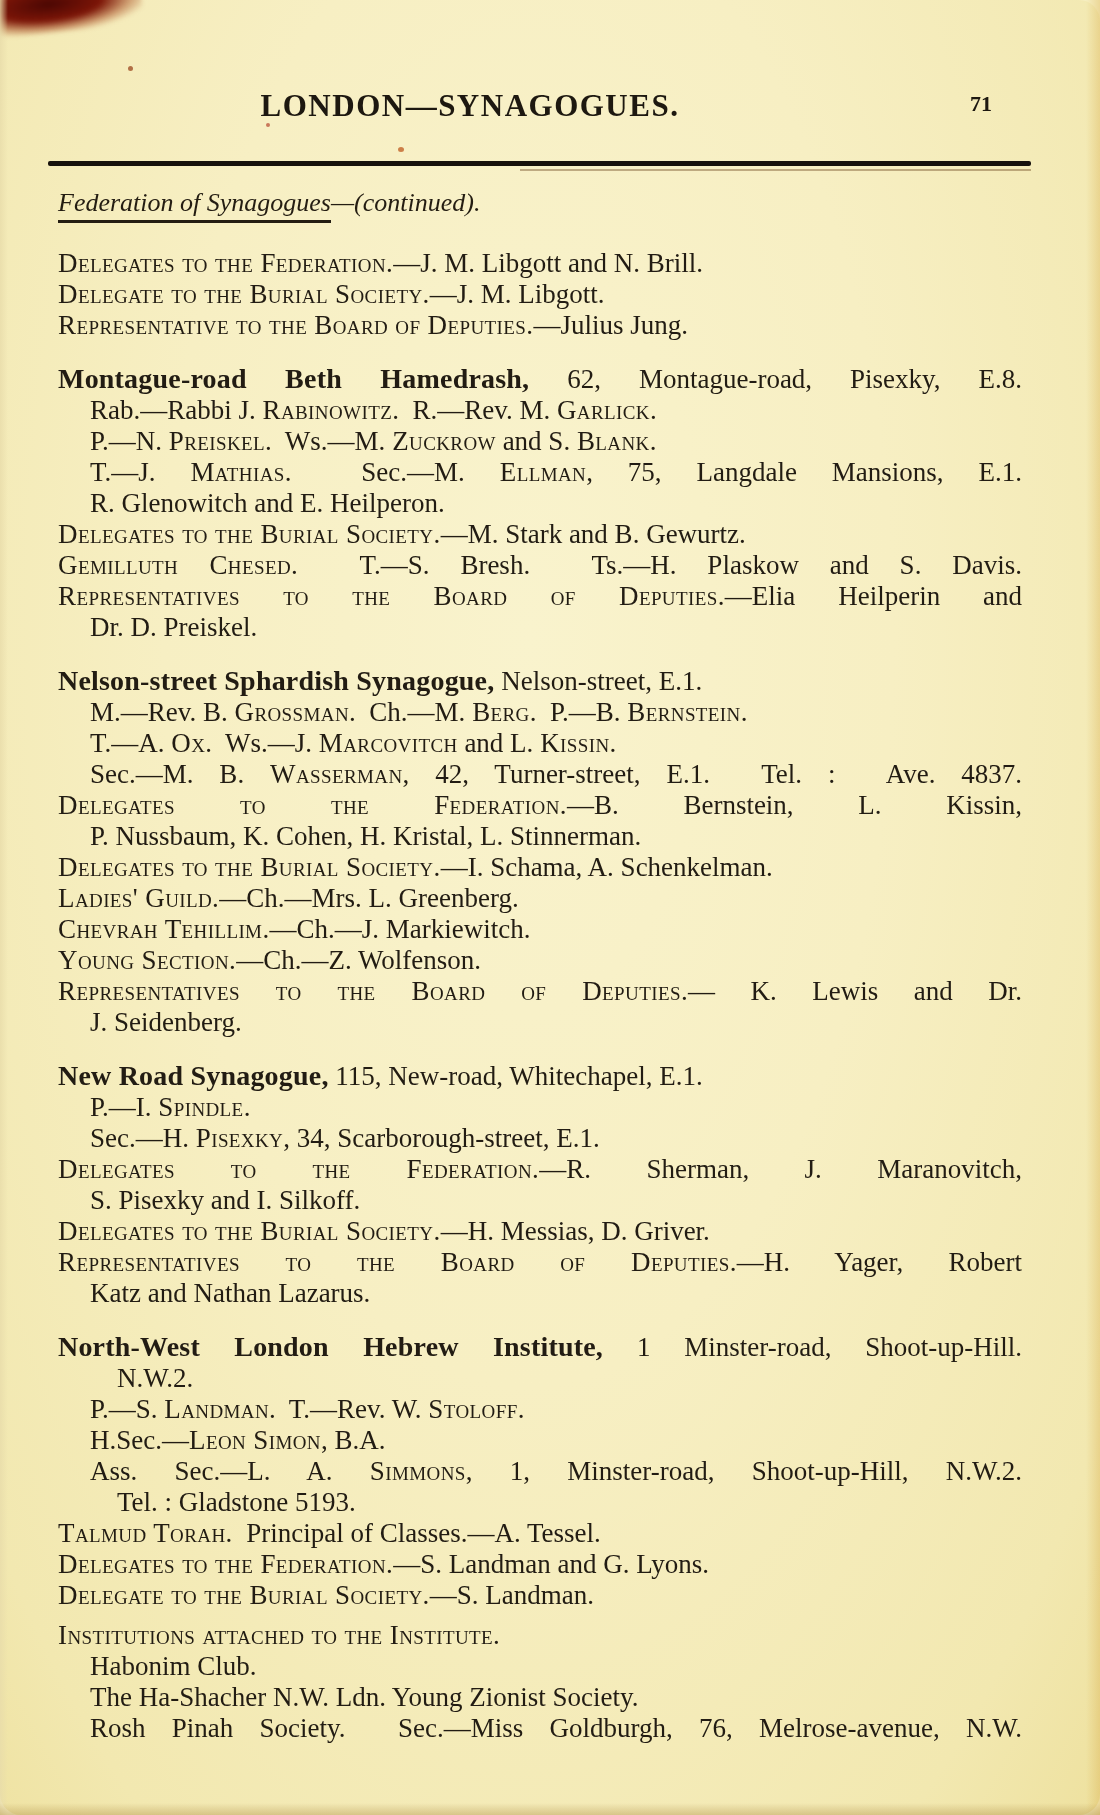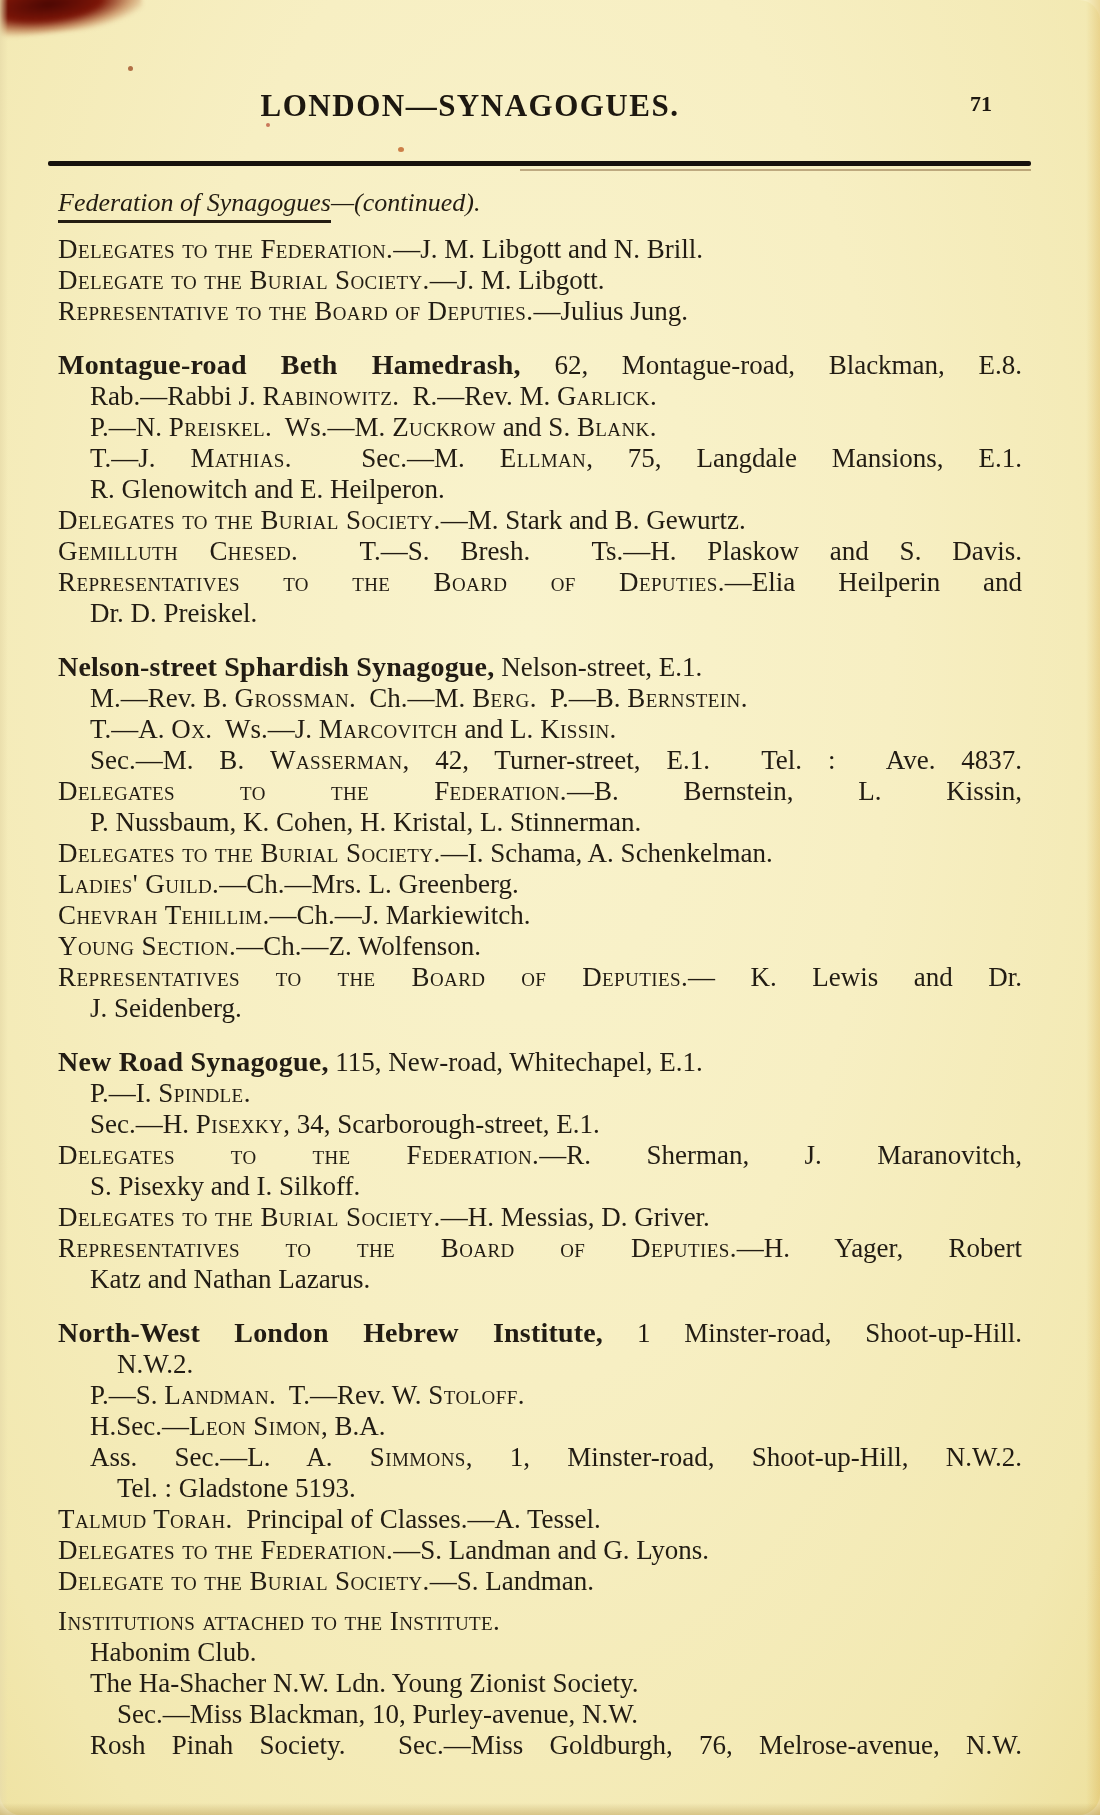--- a/index.html
+++ b/index.html
@@ -38,21 +38,21 @@
     color:#1d1810;position:relative;left:-70px;white-space:nowrap;
   }
   .rh-num{position:absolute;top:3px;right:30px;font-weight:bold;font-size:22px;color:#1d1810;}
 
   .rule{position:relative;margin-top:27px;margin-left:-10px;width:983px;height:5px;background:#17120c;border-radius:2px;}
   .rule::after{content:"";position:absolute;left:48%;top:8px;width:52%;height:2px;background:rgba(120,85,45,.45);}
 
   .continuation{margin-top:22px;font-style:italic;font-size:26px;color:#241d12;}
   .cont-underlined{border-bottom:3px solid #241d12;padding-bottom:3px;}
 
-  .entries{margin-top:16px;}
+  .entries{margin-top:30px;}
   .entry{margin-top:22px;}
   .entry:first-child{margin-top:0;}
 
   .line{font-size:27px;line-height:31px;white-space:pre-wrap;}
   .i1{margin-left:32px;}
   .i2{margin-left:59px;}
   .jl{text-align:justify;text-align-last:justify;}
   .gb{margin-top:9px;}
   .v-sc{font-variant:small-caps;letter-spacing:.4px;}
   .v-b{font-weight:bold;font-size:28px;letter-spacing:.2px;}
@@ -79,21 +79,21 @@
 
     <div class="continuation"><span class="cont-underlined">Federation of Synagogues</span><span>—(continued).</span></div>
 
     <main class="entries" id="entries">
         <section class="entry">
           <div class="line i0"><span class="v-sc">Delegates to the Federation.</span><span class="v-r">—J. M. Libgott and N. Brill.</span></div>
           <div class="line i0"><span class="v-sc">Delegate to the Burial Society.</span><span class="v-r">—J. M. Libgott.</span></div>
           <div class="line i0"><span class="v-sc">Representative to the Board of Deputies.</span><span class="v-r">—Julius Jung.</span></div>
         </section>
         <section class="entry">
-          <div class="line i0 jl heading"><span class="v-b">Montague-road Beth Hamedrash,</span><span class="v-r"> 62, Montague-road, Blackman, E.8.</span></div>
+          <div class="line i0 jl heading"><span class="v-b">Montague-road Beth Hamedrash,</span><span class="v-r"> 62, Montague-road, Pisexky, E.8.</span></div>
           <div class="line i1"><span class="v-r">Rab.—Rabbi J. </span><span class="v-sc">Rabinowitz</span><span class="v-r">.  R.—Rev. M. </span><span class="v-sc">Garlick</span><span class="v-r">.</span></div>
           <div class="line i1"><span class="v-r">P.—N. </span><span class="v-sc">Preiskel</span><span class="v-r">.  Ws.—M. </span><span class="v-sc">Zuckrow</span><span class="v-r"> and S. </span><span class="v-sc">Blank</span><span class="v-r">.</span></div>
           <div class="line i1 jl"><span class="v-r">T.—J. </span><span class="v-sc">Mathias</span><span class="v-r">.  Sec.—M. </span><span class="v-sc">Ellman</span><span class="v-r">, 75, Langdale Mansions, E.1.</span></div>
           <div class="line i1"><span class="v-r">R. Glenowitch and E. Heilperon.</span></div>
           <div class="line i0"><span class="v-sc">Delegates to the Burial Society.</span><span class="v-r">—M. Stark and B. Gewurtz.</span></div>
           <div class="line i0 jl"><span class="v-sc">Gemilluth Chesed.</span><span class="v-r">  T.—S. Bresh.  Ts.—H. Plaskow and S. Davis.</span></div>
           <div class="line i0 jl"><span class="v-sc">Representatives to the Board of Deputies.</span><span class="v-r">—Elia Heilperin and</span></div>
           <div class="line i1"><span class="v-r">Dr. D. Preiskel.</span></div>
         </section>
         <section class="entry">
@@ -126,18 +126,17 @@
           <div class="line i1"><span class="v-r">P.—S. </span><span class="v-sc">Landman</span><span class="v-r">.  T.—Rev. W. </span><span class="v-sc">Stoloff</span><span class="v-r">.</span></div>
           <div class="line i1"><span class="v-r">H.Sec.—</span><span class="v-sc">Leon Simon</span><span class="v-r">, B.A.</span></div>
           <div class="line i1 jl"><span class="v-r">Ass. Sec.—L. A. </span><span class="v-sc">Simmons</span><span class="v-r">, 1, Minster-road, Shoot-up-Hill, N.W.2.</span></div>
           <div class="line i2"><span class="v-r">Tel. : Gladstone 5193.</span></div>
           <div class="line i0"><span class="v-sc">Talmud Torah.</span><span class="v-r">  Principal of Classes.—A. Tessel.</span></div>
           <div class="line i0"><span class="v-sc">Delegates to the Federation.</span><span class="v-r">—S. Landman and G. Lyons.</span></div>
           <div class="line i0"><span class="v-sc">Delegate to the Burial Society.</span><span class="v-r">—S. Landman.</span></div>
           <div class="line i0 gb"><span class="v-sc">Institutions attached to the Institute.</span></div>
           <div class="line i1"><span class="v-r">Habonim Club.</span></div>
           <div class="line i1"><span class="v-r">The Ha-Shacher N.W. Ldn. Young Zionist Society.</span></div>
-          <div class="line i2"><span class="v-r">Sec.—Miss Blackman, 10, Purley-avenue, N.W.</span></div>
           <div class="line i1 jl"><span class="v-r">Rosh Pinah Society.  Sec.—Miss Goldburgh, 76, Melrose-avenue, N.W.</span></div>
         </section>
       </main>
   </div>
 </div>
 
 </body></html>

